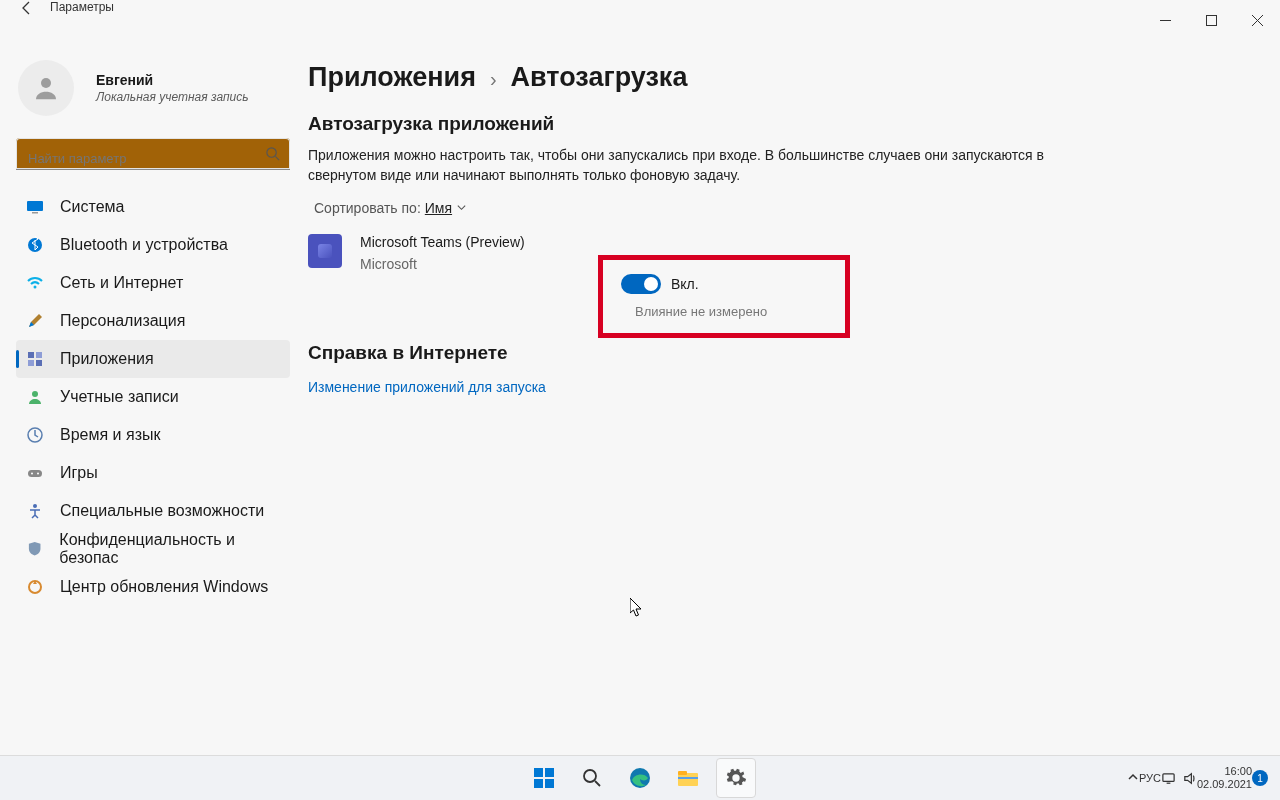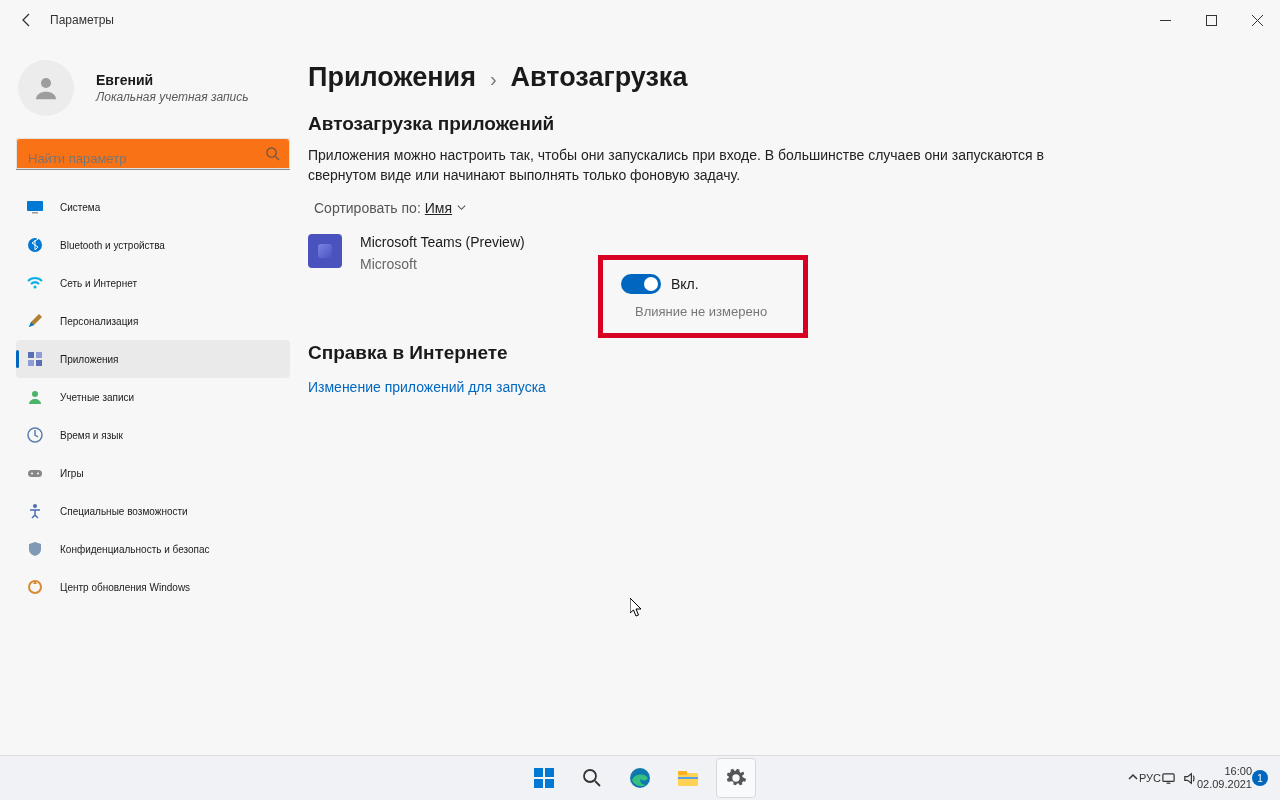--- a/index.html
+++ b/index.html
@@ -1,60 +1,60 @@
 <!DOCTYPE html>
 <html><head>
 <meta charset="utf-8">
 <style>
   * { box-sizing: border-box; margin: 0; padding: 0; font-family: "Segoe UI", sans-serif; }
   body { width: 1280px; height: 800px; background: #f7f7f7; overflow: hidden; position: relative; color: #1a1a1a; }
 
-  .titlebar { display: flex; align-items: center; height: 40px; padding: 0 0 0 18px; }
+  .titlebar { display: flex; height: 40px; padding: 0 0 0 18px; }
   .back-icon { width: 16px; height: 16px; margin-right: 16px; cursor: pointer; }
   .title { font-size: 12px; color: #333; }
   .winbtns { margin-left: auto; display: flex; }
   .winbtn { width: 46px; height: 40px; display: flex; align-items: center; justify-content: center; cursor: pointer; }
   .winbtn svg { width: 11px; height: 11px; }
 
   .layout { display: flex; height: 715px; }
 
   .sidebar { width: 300px; padding: 0 10px 0 16px; }
   .user { display: flex; align-items: center; padding: 20px 0 18px 2px; gap: 8px; }
   .avatar { width: 56px; height: 56px; border-radius: 50%; background: #ececec; display: flex; align-items: center; justify-content: center; margin-right: 14px; }
   .avatar svg { width: 30px; height: 30px; fill: #9d9d9d; }
   .uname { font-size: 14px; font-weight: 600; }
   .uacct { font-size: 12px; color: #5b5b5b; margin-top: 2px; font-style: italic; }
 
   .search { position: relative; margin: 4px 0 18px 0; }
-  .search input { width: 100%; height: 32px; border: none; border-bottom: 1.5px solid #8a8a8a; background: #f97316; border-radius: 4px 4px 0 0; padding: 9px 34px 0 12px; font-size: 13px; outline: none; box-shadow: 0 0 0 1px #e4e4e4 inset; }
+  .search input { width: 100%; height: 32px; border: none; border-bottom: 1.5px solid #8a8a8a; background: #a16207; border-radius: 4px 4px 0 0; padding: 9px 34px 0 12px; font-size: 13px; outline: none; box-shadow: 0 0 0 1px #e4e4e4 inset; }
   .search-icon { position: absolute; right: 10px; top: 8px; width: 15px; height: 15px; }
 
   .nav { list-style: none; }
-  .nav li { display: flex; align-items: center; height: 38px; padding: 0 0 0 10px; border-radius: 4px; cursor: pointer; font-size: 10px; position: relative; }
+  .nav li { display: flex; align-items: center; height: 38px; padding: 0 0 0 10px; border-radius: 4px; cursor: pointer; font-size: 16px; position: relative; }
   .nav li .ic { width: 18px; height: 18px; margin-right: 16px; display: flex; align-items: center; justify-content: center; }
   .nav li.active { background: #eaeaea; }
   .nav li.active::before { content: ""; position: absolute; left: 0; top: 10px; bottom: 10px; width: 3px; background: #0067c0; border-radius: 2px; }
 
   .main { flex: 1; padding: 22px 40px 0 8px; }
   .bc { display: flex; align-items: baseline; gap: 14px; font-size: 27px; font-weight: 600; margin-bottom: 20px; }
   .bc .parent { cursor: pointer; }
   .bc .chev { font-size: 20px; font-weight: 400; color: #777; }
   .subh { font-size: 19px; font-weight: 600; margin-bottom: 10px; }
   .desc { font-size: 14px; color: #222; line-height: 1.45; max-width: 740px; margin-bottom: 14px; }
   .sort { font-size: 14px; color: #555; margin: 4px 0 18px 6px; display: flex; align-items: center; gap: 4px; cursor: pointer; }
   .sort .val { color: #222; text-decoration: underline; }
   .sort svg { width: 11px; height: 11px; }
 
   .app-row { display: flex; align-items: flex-start; gap: 18px; }
   .app-icon { width: 34px; height: 34px; background: #4a52bd; border-radius: 4px; display: flex; align-items: center; justify-content: center; }
   .app-icon .inner { width: 14px; height: 14px; background: linear-gradient(135deg, #7a84e6, #4a52bd); border-radius: 3px; }
   .app-meta .aname { font-size: 14px; }
   .app-meta .apub { font-size: 14px; color: #666; margin-top: 6px; }
 
-  .toggle-box { position: absolute; border: 5px solid #d70022; padding: 14px 22px 14px 18px; width: 210px; left: 598px; top: 255px; }
+  .toggle-box { position: absolute; border: 5px solid #d70022; padding: 14px 22px 14px 18px; width: 252px; left: 598px; top: 255px; }
   .trow1 { display: flex; align-items: center; gap: 10px; }
   .switch { width: 40px; height: 20px; border-radius: 10px; background: #0067c0; position: relative; cursor: pointer; }
   .switch::after { content: ""; position: absolute; right: 3px; top: 3px; width: 14px; height: 14px; background: #fff; border-radius: 50%; }
   .tlabel { font-size: 14px; }
   .timpact { font-size: 13px; color: #777; margin-top: 10px; margin-left: 14px; }
 
   .help { margin-top: 70px; }
   .help h2 { font-size: 19px; font-weight: 600; margin-bottom: 14px; }
   .help a { color: #0067c0; font-size: 14px; text-decoration: none; cursor: pointer; }
 

